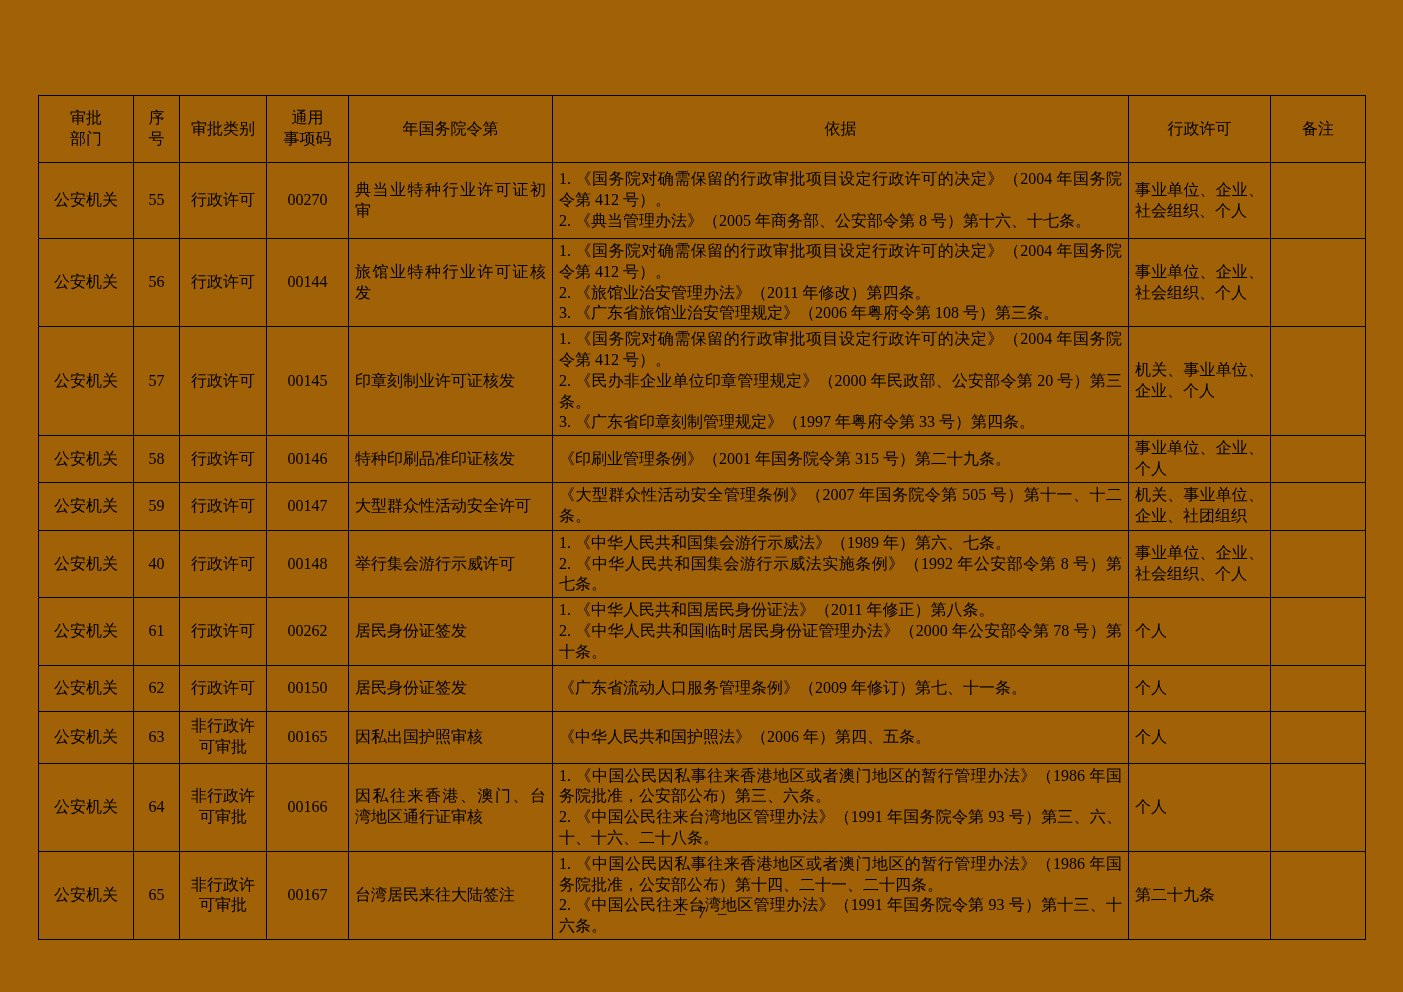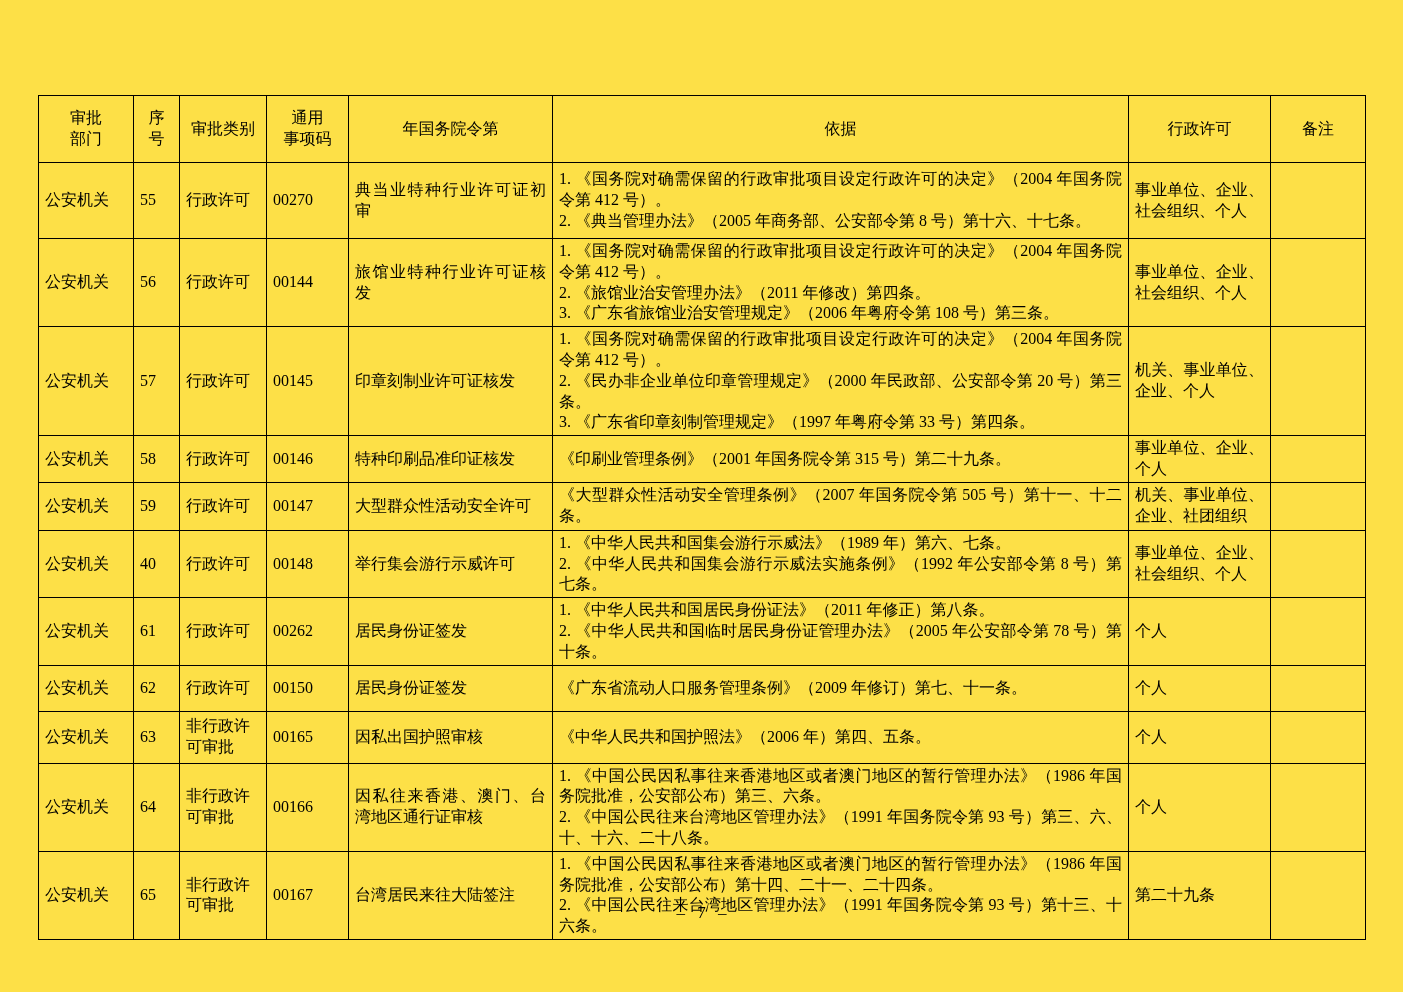--- a/index.html
+++ b/index.html
@@ -6,21 +6,21 @@
     margin: 0;
     padding: 0;
     background: #ffffff;
     color: #000000;
     font-family: "Liberation Serif", "DejaVu Serif", serif;
   }
   .sheet {
     position: relative;
     width: 1403px;
     height: 992px;
-    background: #fde047;
+    background: #a16207;
     overflow: hidden;
   }
   table.approval {
     position: absolute;
     left: 38px;
     top: 95px;
     width: 1327px;
     border-collapse: collapse;
     table-layout: fixed;
   }
@@ -33,20 +33,21 @@
     padding: 2px 6px;
     vertical-align: middle;
     color: #000000;
     word-break: break-all;
   }
   table.approval th {
     text-align: center;
     white-space: pre-line;
   }
   td.c-dept, td.c-seq, td.c-cat, td.c-code {
+    text-align: center;
   }
   td.c-name, td.c-basis, td.c-target {
     text-align: justify;
   }
   td.c-basis {
     white-space: pre-line;
     padding-left: 8px;
     padding-right: 8px;
   }
   tr.h-head { height: 67px; }
@@ -170,21 +171,21 @@
         <td class="c-target">事业单位、企业、社会组织、个人</td>
         <td class="c-remark"></td>
       </tr>
       <tr class="h-r6">
         <td class="c-dept">公安机关</td>
         <td class="c-seq">61</td>
         <td class="c-cat">行政许可</td>
         <td class="c-code">00262</td>
         <td class="c-name">居民身份证签发</td>
         <td class="c-basis">1. 《中华人民共和国居民身份证法》（2011 年修正）第八条。
-2. 《中华人民共和国临时居民身份证管理办法》（2005 年公安部令第 78 号）第十条。</td>
+2. 《中华人民共和国临时居民身份证管理办法》（2000 年公安部令第 78 号）第十条。</td>
         <td class="c-target">个人</td>
         <td class="c-remark"></td>
       </tr>
       <tr class="h-r7">
         <td class="c-dept">公安机关</td>
         <td class="c-seq">62</td>
         <td class="c-cat">行政许可</td>
         <td class="c-code">00150</td>
         <td class="c-name">居民身份证签发</td>
         <td class="c-basis">《广东省流动人口服务管理条例》（2009 年修订）第七、十一条。</td>

